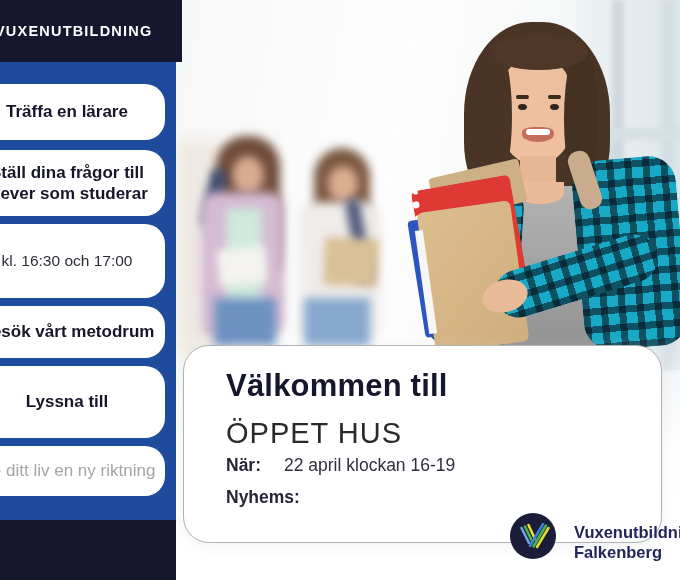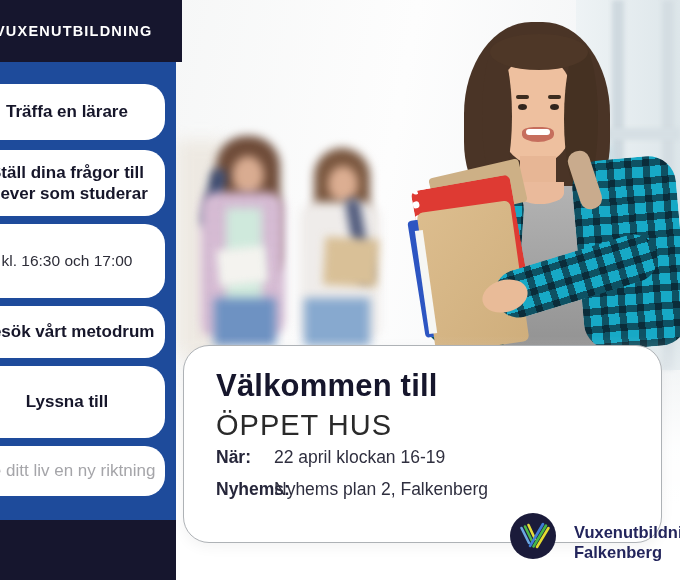--- a/index.html
+++ b/index.html
@@ -43,23 +43,23 @@
   .c3{top:162px;height:74px;}
   .c4{top:244px;height:52px;}
   .c5{top:304px;height:72px;}
   .c6{top:384px;height:50px;}
   .c3 .l2{font-weight:400;font-size:15.5px;color:#2d2d38;}
   .c6 .l1{font-weight:400;color:#a5a5a9;font-size:17px;}
 
   
   .info-card{position:absolute;left:183px;top:345px;width:479px;height:198px;background:#fff;
              border:1.5px solid #aeb2b6;border-radius:26px;z-index:4;
-             padding:22px 20px 0 32px;box-shadow:0 4px 14px rgba(0,0,0,.05);}
+             padding:22px 20px 0 42px;box-shadow:0 4px 14px rgba(0,0,0,.05);}
   .info-title{font-size:31px;font-weight:800;color:#16162c;line-height:36px;letter-spacing:.2px;}
-  .info-sub{font-size:29px;font-weight:400;color:#2a2a2a;line-height:34px;margin-top:4px;letter-spacing:1px;}
+  .info-sub{font-size:29px;font-weight:400;color:#2a2a2a;line-height:34px;margin-top:12px;letter-spacing:1px;}
   .info-rows{margin-top:2px;display:grid;grid-template-columns:58px auto;row-gap:5px;
              font-size:17.5px;color:#2f2f3f;line-height:27px;}
   .info-rows .lab{font-weight:700;color:#26263a;}
 
   
   .logo-mark{position:absolute;left:510px;top:513px;width:46px;height:46px;z-index:5;}
   .logo-text{position:absolute;left:574px;top:522px;z-index:5;color:#23255c;font-weight:700;
              font-size:16.5px;line-height:20px;white-space:nowrap;}
 </style>
 </head>
@@ -148,21 +148,20 @@
 
   <div class="side-footer"></div>
 
   <div class="info-card">
     <div class="info-title">Välkommen till</div>
     <div class="info-sub">ÖPPET HUS</div>
     <div class="info-rows">
       <span class="lab">När:</span>
       <span class="val">22 april klockan 16-19</span>
       <span class="lab">Nyhems:</span>
-      <span class="val">Nyhems plan 2, Falkenberg</span>
     </div>
   </div>
 
   <div class="logo-mark">
     <svg width="46" height="46" viewBox="0 0 46 46">
       <circle cx="23" cy="23" r="23" fill="#1b1b3a"></circle>
       <g stroke-width="2.6" stroke-linecap="round" fill="none">
         <line x1="11.5" y1="15" x2="19" y2="30" stroke="#6aa6e0"></line>
         <line x1="15" y1="13.5" x2="22" y2="28" stroke="#4db848"></line>
         <line x1="18.5" y1="12" x2="25" y2="26" stroke="#e6de3a"></line>

